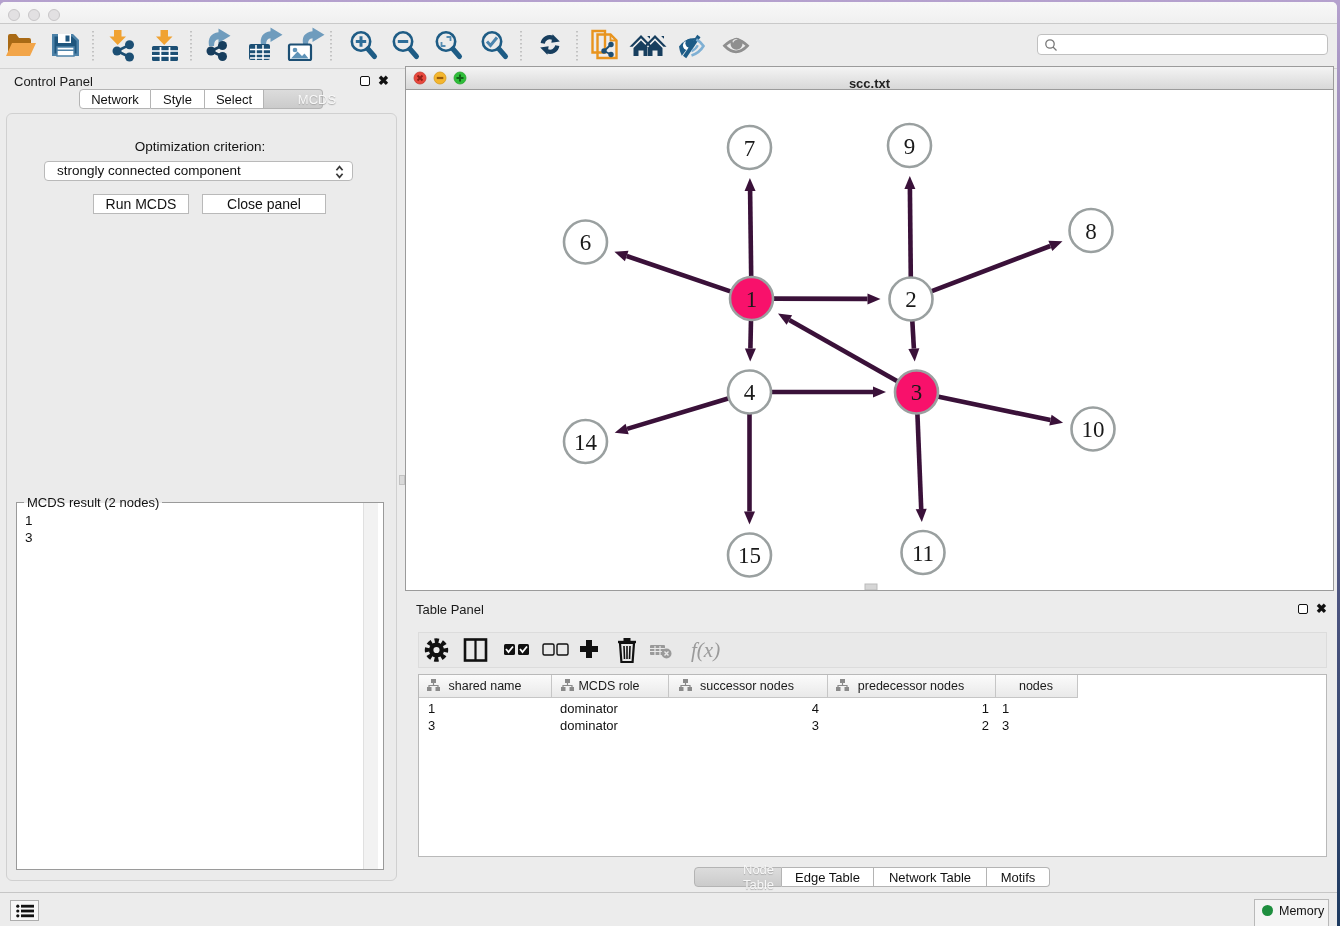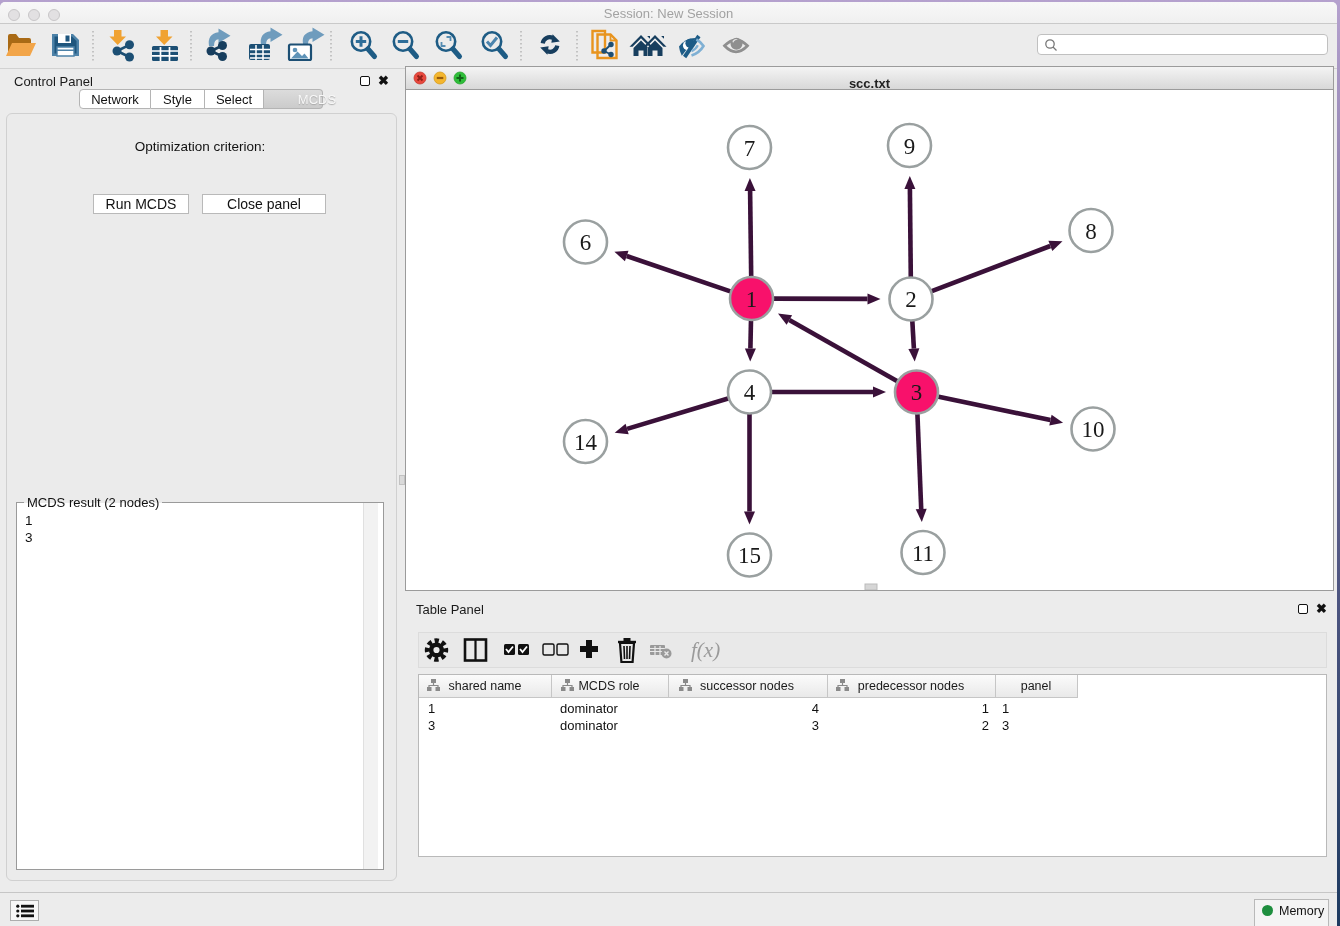--- a/index.html
+++ b/index.html
@@ -62,21 +62,20 @@
   #membtn{left:1254px;top:897px;width:75px;height:36px;background:#f4f4f4;border:1px solid #b9b9b9;box-sizing:border-box;
     font-size:12.5px;color:#111;}
 </style>
 </head>
 <body>
 <div id="win">
   <div id="titlebar" class="abs">
     <div class="tl abs" style="left:8px"></div>
     <div class="tl abs" style="left:28px"></div>
     <div class="tl abs" style="left:48px"></div>
-    <div id="wtitle" class="abs">Session: New Session</div>
   </div>
 
   <div id="toolbar" class="abs">
     <svg class="abs" style="left:0;top:0" width="760" height="44" viewBox="0 0 760 44">
 
       <g>
         <path d="M8 29 L8 12 Q8 10 10 10 L16 10 L19 14 L29 14 Q31 14 31 16 L31 20 L13 20 Z" fill="#a96a15"></path>
         <path d="M6 32 L12 19 L36 19 L30 32 Z" fill="#f2a549"></path>
       </g>
 
@@ -218,20 +217,25 @@
   <div class="dockbox abs" style="left:360px;top:74px"></div>
   <div class="xicon abs" style="left:378px;top:71px">✖</div>
   <div id="cp-body" class="abs"></div>
   <div id="cp-tabs" class="abs">
     <div class="tab first" style="width:72px">Network</div>
     <div class="tab" style="width:54px">Style</div>
     <div class="tab" style="width:59px">Select</div>
     <div class="tab sel last" style="width:59px">MCDS</div>
   </div>
   <div id="optlabel" class="abs">Optimization criterion:</div>
+  <div id="combo" class="abs">strongly connected component
+    <svg class="abs" style="right:8px;top:3px" width="9" height="14" viewBox="0 0 9 14">
+      <path d="M1.4 5.2 L4.5 1.6 L7.6 5.2 M1.4 8.8 L4.5 12.4 L7.6 8.8" fill="none" stroke="#3a3a3a" stroke-width="1.7"></path>
+      </svg>
+  </div>
   <div class="btn abs" style="left:93px;top:192px;width:96px">Run MCDS</div>
   <div class="btn abs" style="left:202px;top:192px;width:124px">Close panel</div>
   <div id="mcdsbox" class="abs"></div>
   <div id="mcdssb" class="abs"></div>
   <div id="mcdslabel" class="abs">MCDS result (2 nodes)</div>
   <div id="mcdstext" class="abs">1<br>3</div>
 
   <div id="netwin" class="abs">
     <div id="nettitle" class="abs">
       <svg class="abs" style="left:7px;top:4px" width="60" height="14" viewBox="0 0 60 14">
@@ -369,33 +373,39 @@
           </g>
           <use href="#treeicon" x="134"></use>
           <use href="#treeicon" x="252"></use>
           <use href="#treeicon" x="409"></use>
         </g>
       </svg>
       <div class="hlab abs" style="left:6px;width:120px">shared name</div>
       <div class="hlab abs" style="left:140px;width:100px">MCDS role</div>
       <div class="hlab abs" style="left:254px;width:148px">successor nodes</div>
       <div class="hlab abs" style="left:417px;width:150px">predecessor nodes</div>
-      <div class="hlab abs" style="left:576px;width:82px">panel</div>
+      <div class="hlab abs" style="left:576px;width:82px">nodes</div>
     </div>
     <div class="cell abs" style="left:9px;top:26px">1</div>
     <div class="cell abs" style="left:9px;top:43px">3</div>
     <div class="cell abs" style="left:141px;top:26px">dominator</div>
     <div class="cell abs" style="left:141px;top:43px">dominator</div>
     <div class="cell abs" style="left:320px;top:26px;width:80px;text-align:right">4</div>
     <div class="cell abs" style="left:320px;top:43px;width:80px;text-align:right">3</div>
     <div class="cell abs" style="left:490px;top:26px;width:80px;text-align:right">1</div>
     <div class="cell abs" style="left:490px;top:43px;width:80px;text-align:right">2</div>
     <div class="cell abs" style="left:583px;top:26px">1</div>
     <div class="cell abs" style="left:583px;top:43px">3</div>
   </div>
+  <div id="btabs" class="abs">
+    <div class="tab first sel" style="width:88px">Node Table</div>
+    <div class="tab" style="width:92px">Edge Table</div>
+    <div class="tab" style="width:113px">Network Table</div>
+    <div class="tab last" style="width:63px">Motifs</div>
+  </div>
 
   <div id="statusline" class="abs"></div>
   <div class="abs" style="left:399px;top:473px;width:6px;height:10px;background:#dadada;border:1px solid #c2c2c2;box-sizing:border-box;"></div>
   <div id="listbtn" class="abs">
     <svg class="abs" style="left:5px;top:3px" width="18" height="14" viewBox="0 0 18 14">
       <g fill="#111">
         <circle cx="1.8" cy="2.2" r="1.6"></circle>
           <rect x="5" y="0.8" width="13" height="2.8"></rect>
         <circle cx="1.8" cy="7" r="1.6"></circle>
           <rect x="5" y="5.6" width="13" height="2.8"></rect>

